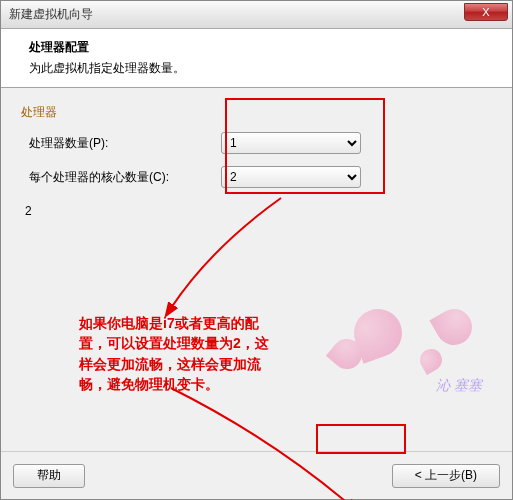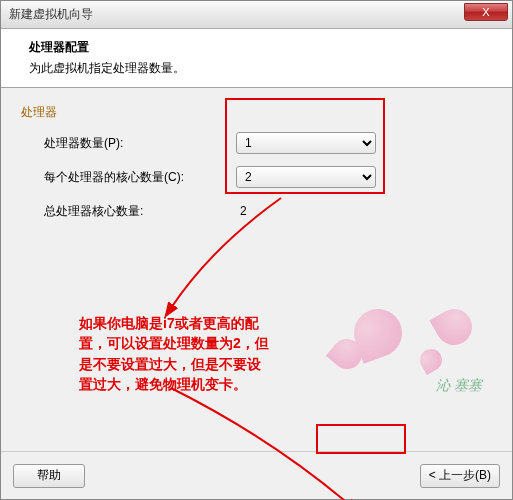--- a/index.html
+++ b/index.html
@@ -12,46 +12,46 @@
 .close-btn { position: absolute; right: 4px; top: 2px; width: 44px; height: 18px; background: linear-gradient(to bottom, #e08080 0%, #c84040 45%, #b02020 50%, #c84040 100%); border: 1px solid #8a2a2a; border-radius: 0 0 3px 3px; color: #fff; display: flex; align-items: center; justify-content: center; font-size: 11px; cursor: pointer; }
 
 .header { background: #fff; border-bottom: 1px solid #a3a3a3; padding: 10px 28px; }
 .header-title { font-weight: bold; color: #000; margin-bottom: 4px; }
 .header-sub { color: #000; }
 
 .body { flex: 1; padding: 16px 20px; position: relative; background: #f0f0f0; }
 
 .group-label { color: #a16207; margin-bottom: 10px; }
 
-.form-row { display: flex; align-items: center; margin-bottom: 10px; height: 24px; margin-left: 15px; }
+.form-row { display: flex; align-items: center; margin-bottom: 10px; height: 24px; }
 .form-label { width: 200px; color: #000; padding-left: 8px; }
 .form-control { width: 140px; }
 
 select { width: 140px; height: 22px; border: 1px solid #999; border-radius: 3px; background: linear-gradient(to bottom, #fff 0%, #e8e8e8 100%); font-size: 12px; padding: 0 4px; }
 .readonly-val { padding-left: 4px; }
 
 .red-box { position: absolute; border: 2px solid #e00000; pointer-events: none; }
 .red-box-controls { left: 224px; top: 10px; width: 160px; height: 96px; }
 .red-box-next { left: 316px; top: 424px; width: 90px; height: 30px; }
 
 .annotation { position: absolute; left: 78px; top: 225px; width: 190px; color: #e00000; font-weight: bold; font-size: 14px; line-height: 1.45; pointer-events:none; }
 
 svg.arrow { position: absolute; pointer-events: none; }
 
 .footer { height: 48px; border-top: 1px solid #ccc; background: #f0f0f0; display: flex; align-items: center; padding: 0 12px; gap: 6px; }
 .footer .spacer { flex: 1; }
-.btn { height: 24px; border: 1px solid #999; border-radius: 3px; background: linear-gradient(to bottom, #fcfcfc 0%, #e4e4e4 100%); font-size: 12px; cursor: pointer; padding: 0 8px; min-width: 72px; }
+.btn { height: 24px; border: 1px solid #999; border-radius: 3px; background: linear-gradient(to bottom, #fcfcfc 0%, #e4e4e4 100%); font-size: 12px; cursor: pointer; padding: 0 22px; min-width: 72px; }
 
 .flower { position: absolute; right: 10px; bottom: 52px; width: 180px; height: 110px; opacity: 0.55; pointer-events: none; }
 .flower .petal { position: absolute; border-radius: 50% 50% 50% 0; background: radial-gradient(circle at 30% 30%, #f7b6d0, #e87aac); }
 .flower .p1 { width: 48px; height: 48px; right: 100px; top: 20px; transform: rotate(-20deg); }
 .flower .p2 { width: 30px; height: 30px; right: 140px; top: 50px; transform: rotate(40deg); }
 .flower .p3 { width: 36px; height: 36px; right: 30px; top: 20px; transform: rotate(60deg); }
 .flower .p4 { width: 22px; height: 22px; right: 60px; top: 60px; transform: rotate(-30deg); }
-.flower .wm { position: absolute; right: 20px; bottom: 4px; color: #15803d; font-size: 14px; font-style: italic; }
+.flower .wm { position: absolute; right: 20px; bottom: 4px; color: #8b5cf6; font-size: 14px; font-style: italic; }
 </style>
 </head>
 <body>
 
 <div class="window">
 
   <div class="titlebar">
     <span class="titlebar-text">新建虚拟机向导</span>
     <div class="close-btn">
       <span>X</span>
@@ -79,36 +79,35 @@
     <div class="form-row">
       <div class="form-label">每个处理器的核心数量(C):</div>
       <div class="form-control">
         <select>
           <option>2</option>
         </select>
       </div>
     </div>
 
     <div class="form-row">
-      <div class="form-label">总处理器核心数量:</div>
       <div class="form-control readonly-val">2</div>
     </div>
 
     <div class="red-box red-box-controls"></div>
 
     <svg class="arrow" style="left:150px; top:100px;" width="160" height="140">
       <defs>
           <marker id="ah1" markerWidth="10" markerHeight="10" refX="2" refY="3" orient="auto">
             <path d="M0,0 L0,6 L8,3 z" fill="#e00000"></path>
           </marker>
         </defs>
       <path d="M 130 10 Q 60 60 20 120" stroke="#e00000" stroke-width="2" fill="none" marker-end="url(#ah1)"></path>
     </svg>
 
-    <div class="annotation">如果你电脑是i7或者更高的配置，可以设置处理数量为2，但是不要设置过大，但是不要设置过大，避免物理机变卡。</div>
+    <div class="annotation">如果你电脑是i7或者更高的配置，可以设置处理数量为2，这样会更加流畅，这样会更加流畅，避免物理机变卡。</div>
 
     <svg class="arrow" style="left:150px; top:290px;" width="220" height="140">
       <defs>
           <marker id="ah2" markerWidth="10" markerHeight="10" refX="2" refY="3" orient="auto">
             <path d="M0,0 L0,6 L8,3 z" fill="#e00000"></path>
           </marker>
         </defs>
       <path d="M 20 10 Q 120 60 200 128" stroke="#e00000" stroke-width="2" fill="none" marker-end="url(#ah2)"></path>
     </svg>
 

